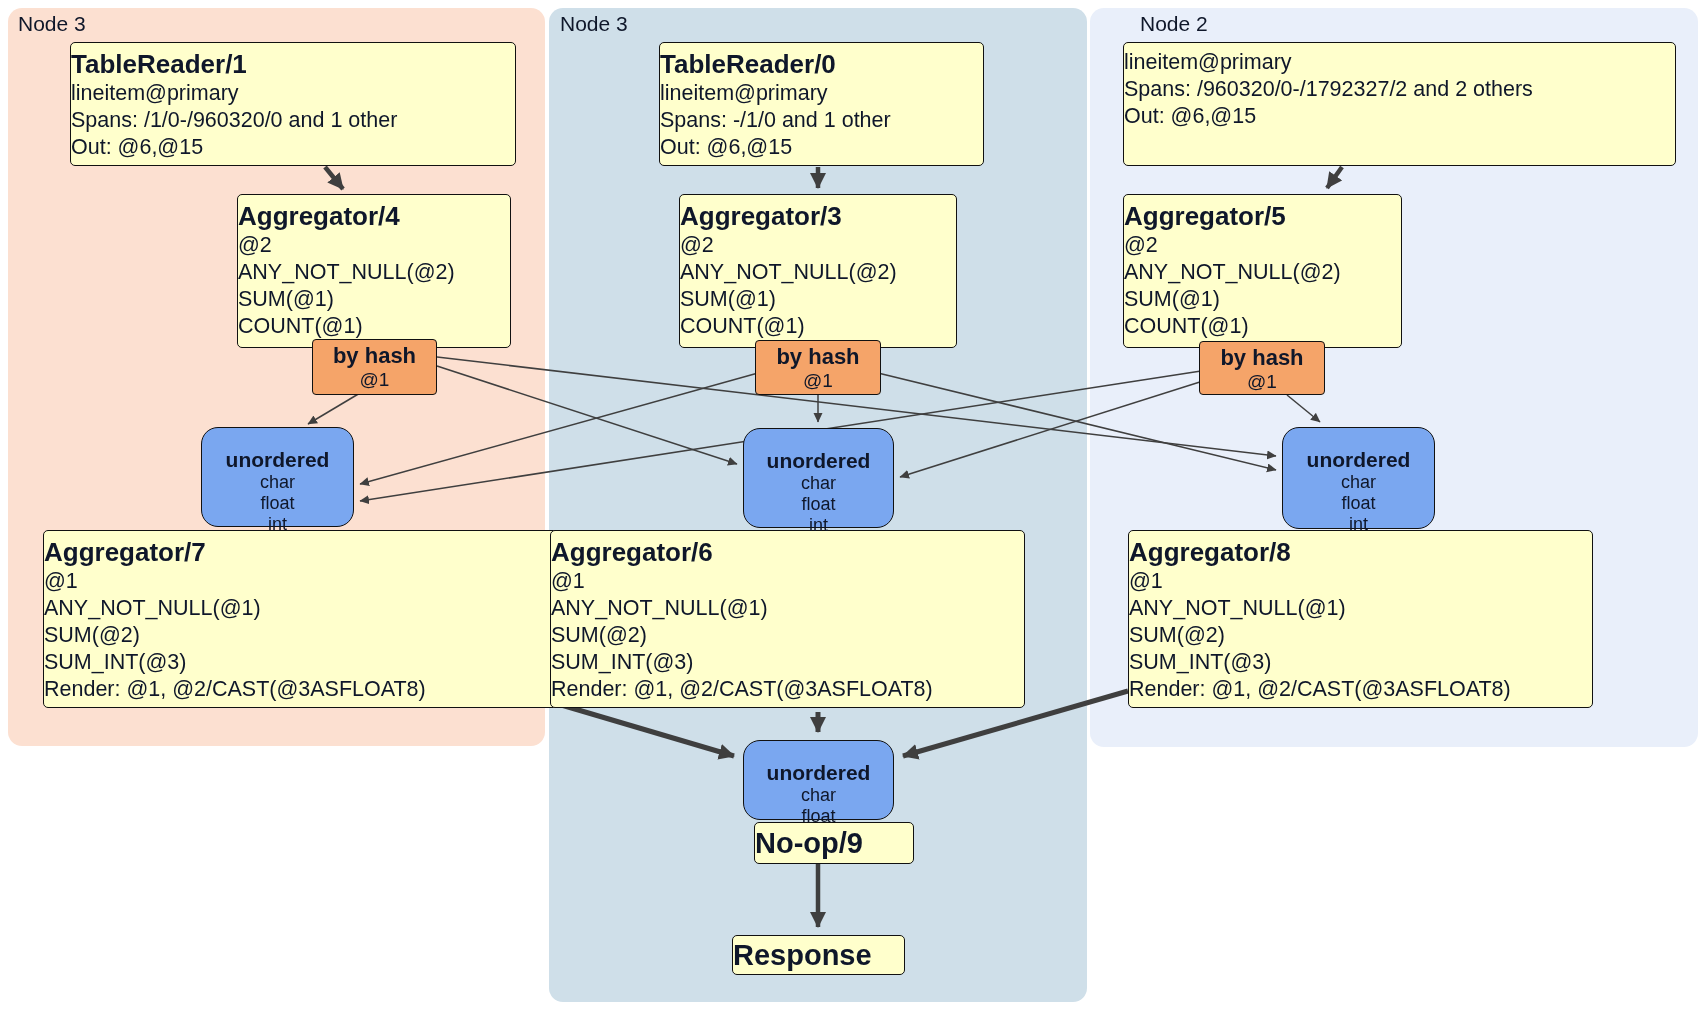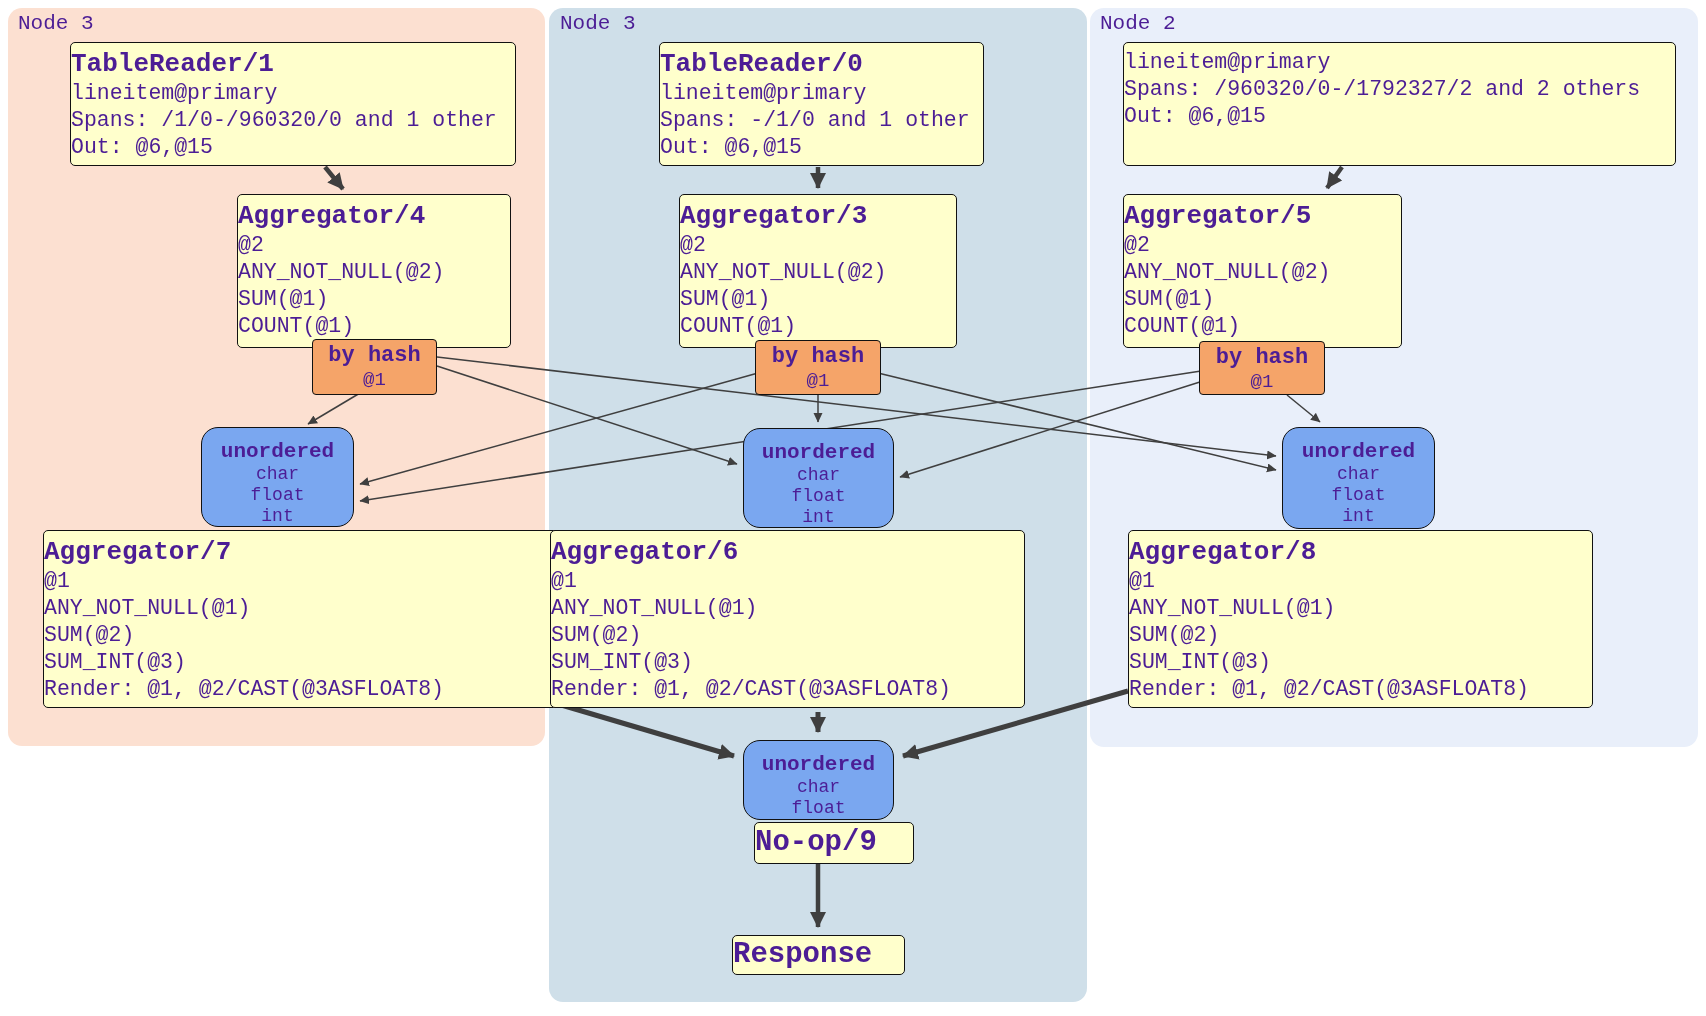--- a/index.html
+++ b/index.html
@@ -1,27 +1,27 @@
 <!DOCTYPE html>
 <html style="--node3_bg: #fce0d1; --node1_bg: #cfdfe9; --node2_bg: #e9effa; --processor_bg: #ffffcc; --router_bg: #f5a469; --stream_bg: #7aa7f0; --edge: #3f3f3f;"><head>
 <meta charset="utf-8">
 <style>
   html,body{margin:0;padding:0;background:#ffffff;}
   .canvas{
     position:relative;width:1706px;height:1016px;background:#ffffff;
-    font-family:Liberation Mono, monospace;color:#4c1d95;overflow:hidden;
+    font-family:Liberation Sans, sans-serif;color:#0f172a;overflow:hidden;
   }
   .region{position:absolute;border-radius:14px;z-index:0;}
   #region-node3{left:8px;top:8px;width:537px;height:738px;background:var(--node3_bg);}
   #region-node1{left:549px;top:8px;width:538px;height:994px;background:var(--node1_bg);}
   #region-node2{left:1090px;top:8px;width:608px;height:739px;background:var(--node2_bg);}
   .region-label{position:absolute;font-size:21px;line-height:24px;z-index:1;}
   #label-node3{left:18px;top:12px;}
   #label-node1{left:560px;top:12px;}
-  #label-node2{left:1100px;top:12px;}
+  #label-node2{left:1140px;top:12px;}
 
   svg.edges{position:absolute;left:0;top:0;width:1706px;height:1016px;z-index:1;}
   svg.edges line{stroke:var(--edge);}
   svg.edges .thin{stroke-width:1.5px;}
   svg.edges .thick{stroke-width:5px;}
   svg.edges .med{stroke-width:4.5px;}
   marker path{fill:var(--edge);}
 
   .pbox{
     position:absolute;background:var(--processor_bg);border:1.6px solid #111;
@@ -33,21 +33,21 @@
 
   .rbox{
     position:absolute;background:var(--router_bg);border:1.6px solid #111;
     border-radius:4px;text-align:center;box-sizing:border-box;padding-top:3px;z-index:3;
   }
   .rtitle{font-size:22px;font-weight:bold;line-height:26px;}
   .rline{font-size:19px;line-height:22px;}
 
   .sbox{
     position:absolute;background:var(--stream_bg);border:1.6px solid #111;
-    border-radius:17px;text-align:center;box-sizing:border-box;padding-top:11px;z-index:3;
+    border-radius:17px;text-align:center;box-sizing:border-box;padding-top:19px;z-index:3;
   }
   .stitle{font-size:21px;font-weight:bold;line-height:25px;}
   .sline{font-size:18px;line-height:21px;}
 </style>
 </head>
 <body>
 
 <div class="canvas">
 
   <div class="region" id="region-node3"></div>

